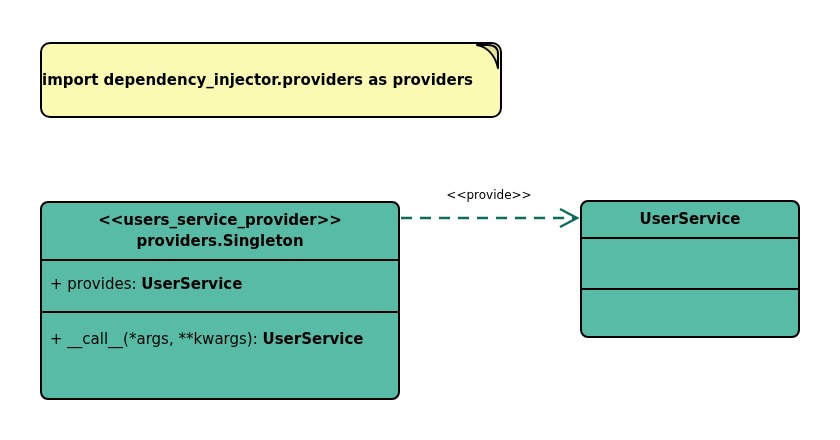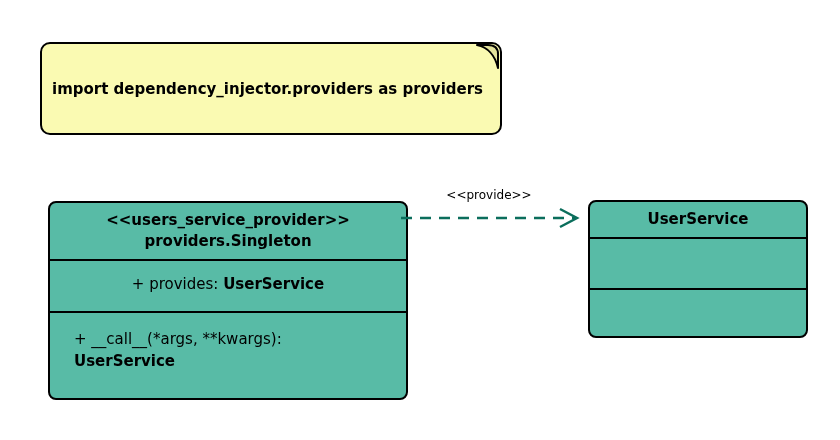--- a/index.html
+++ b/index.html
@@ -17,27 +17,26 @@
     height: 440px;
     overflow: hidden;
     font-family: "DejaVu Sans", "Liberation Sans", sans-serif;
     color: #000;
   }
 
   
   .note {
     position: absolute;
     left: 40px; top: 42px;
-    width: 462px; height: 93px;
+    width: 462px; height: 76px;
     background: var(--note-fill);
     border: 2.5px solid var(--border);
     border-radius: 10px;
     display: flex;
     align-items: center;
-    padding-left: 10px;
     font-weight: bold;
     font-size: 15px;
   }
   .note-fold {
     position: absolute;
     top: -2.5px; right: -2.5px;
     width: 30px; height: 30px;
   }
   .note-fold path {
     fill: var(--note-fold);
@@ -48,40 +47,39 @@
 
   
   .uml-class {
     position: absolute;
     background: var(--class-fill);
     border: 2.5px solid var(--border);
     border-radius: 8px;
     display: flex;
     flex-direction: column;
     font-size: 15px;
-    margin-left: 8px;
   }
   #provider-class { left: 40px; top: 201px; width: 360px; height: 199px; }
   #service-class  { left: 580px; top: 200px; width: 220px; height: 138px; }
 
   .class-header {
     display: flex;
     flex-direction: column;
     justify-content: center;
     align-items: center;
     text-align: center;
     font-weight: bold;
     line-height: 21px;
   }
   #provider-class .class-header { height: 56px; }
   #service-class  .class-header { height: 35px; }
 
   .compartment { border-top: 2px solid var(--border); }
-  #provider-class .attrs   { height: 52px; padding: 14px 8px 0; text-align: center; }
-  #provider-class .methods { flex: 1; padding: 15px 24px 0; line-height: 22px; }
+  #provider-class .attrs   { height: 52px; padding: 14px 8px 0; }
+  #provider-class .methods { flex: 1; padding: 15px 8px 0; line-height: 22px; }
   #service-class  .attrs   { height: 51px; }
   #service-class  .methods { flex: 1; }
 
   .bold { font-weight: bold; }
 
   
   .edge-layer {
     position: absolute;
     left: 0; top: 0;
     width: 840px; height: 440px;

